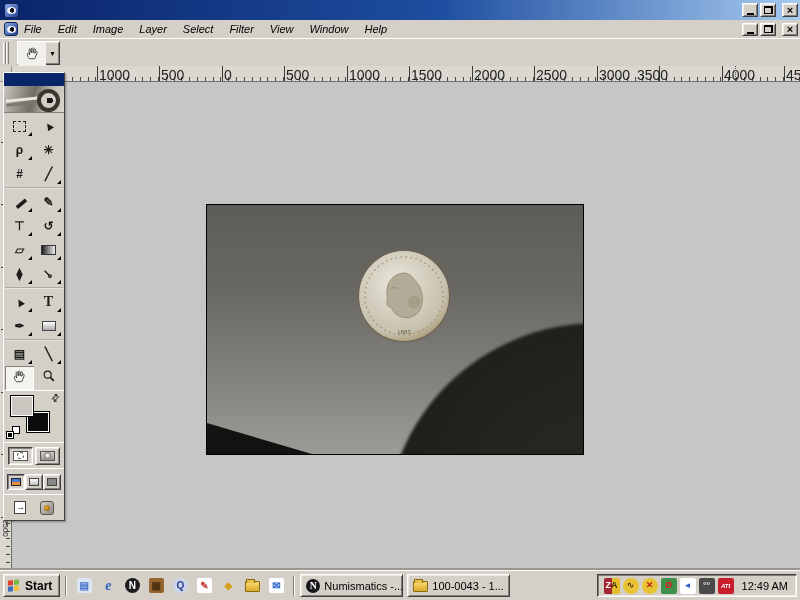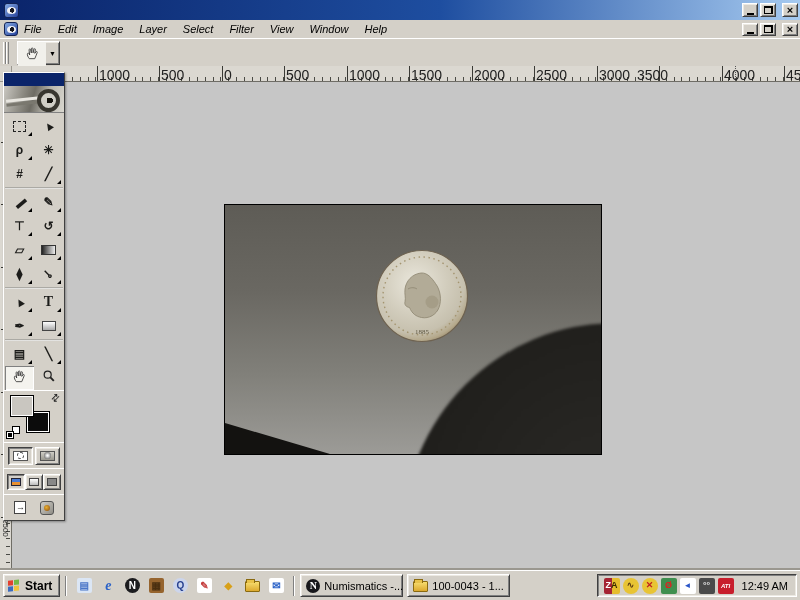--- a/index.html
+++ b/index.html
@@ -44,21 +44,21 @@
   .rh-major{position:absolute;top:0;bottom:0;width:1px;background:#3a3a35;}
   .rh-label{position:absolute;top:1px;font-size:14px;color:#222;white-space:nowrap;}
   .rh-ind{position:absolute;top:0;bottom:0;width:0;border-left:1px dotted #555;}
   #ruler-v{position:absolute;top:82px;left:0;width:12px;bottom:30px;background:#dbd8d1;border-right:1px solid #6f6d66;overflow:hidden;z-index:1;}
   .rv-tick{position:absolute;right:1px;height:1px;width:4px;background:#4a4a45;}
   .rv-major{position:absolute;right:1px;height:1px;width:9px;background:#3a3a35;}
   .rv-label{position:absolute;font-size:8px;color:#222;transform-origin:0 0;transform:rotate(90deg);white-space:nowrap;}
 
   
   #canvas-area{position:absolute;top:82px;left:12px;right:0;bottom:30px;background:#c6c6c6;overflow:hidden;}
-  #photo{position:absolute;left:212px;top:122px;width:378px;height:251px;border:1px solid #000;overflow:hidden;background:linear-gradient(180deg,#5e5c56 0%,#6a6862 35%,#81807a 68%,#9c9b97 100%);}
+  #photo{position:absolute;left:194px;top:122px;width:378px;height:251px;border:1px solid #000;overflow:hidden;background:linear-gradient(180deg,#5e5c56 0%,#6a6862 35%,#81807a 68%,#9c9b97 100%);}
   .photo-tri{position:absolute;left:-8px;bottom:-8px;width:140px;height:44px;background:#131210;clip-path:polygon(0 6%,100% 100%,0 100%);filter:blur(3px);}
   .photo-disc{position:absolute;left:178px;top:118px;width:424px;height:424px;border-radius:50%;filter:blur(1.8px);background:radial-gradient(circle at 48% 42%,#2a2926 0%,#201f1c 55%,#191815 74%,#3c3b37 80%,#8c8b85 86%,#e3e2db 89%,#55544f 92.5%,#1a1915 96%,#0c0b0a 100%);}
   #coin{position:absolute;left:150px;top:44px;}
 
   
   #toolbox{position:absolute;left:3px;top:72px;width:62px;z-index:5;background:#d4d0c8;border:1px solid;border-color:#ffffff #404040 #404040 #ffffff;box-shadow:1px 1px 2px #00000055;}
   #tb-title{height:13px;background:#0a246a;}
   #tb-banner{height:27px;margin:0;position:relative;background:linear-gradient(105deg,#c9c7c1 0%,#8f8d85 30%,#6e6c64 48%,#b9b7af 72%,#dad8d0 100%);border-bottom:1px solid #808080;overflow:hidden;}
   #tb-banner::before{content:"";position:absolute;left:2px;top:12px;width:34px;height:3px;background:#e8e6e0;transform:rotate(-6deg);box-shadow:0 4px 0 #7a786f;}
   #tb-banner::after{content:"";position:absolute;right:4px;top:3px;width:15px;height:15px;border-radius:50%;border:4px solid #38362f;background:radial-gradient(circle at 58% 50%,#16140f 0 3px,#d0cec6 3px 100%);}

